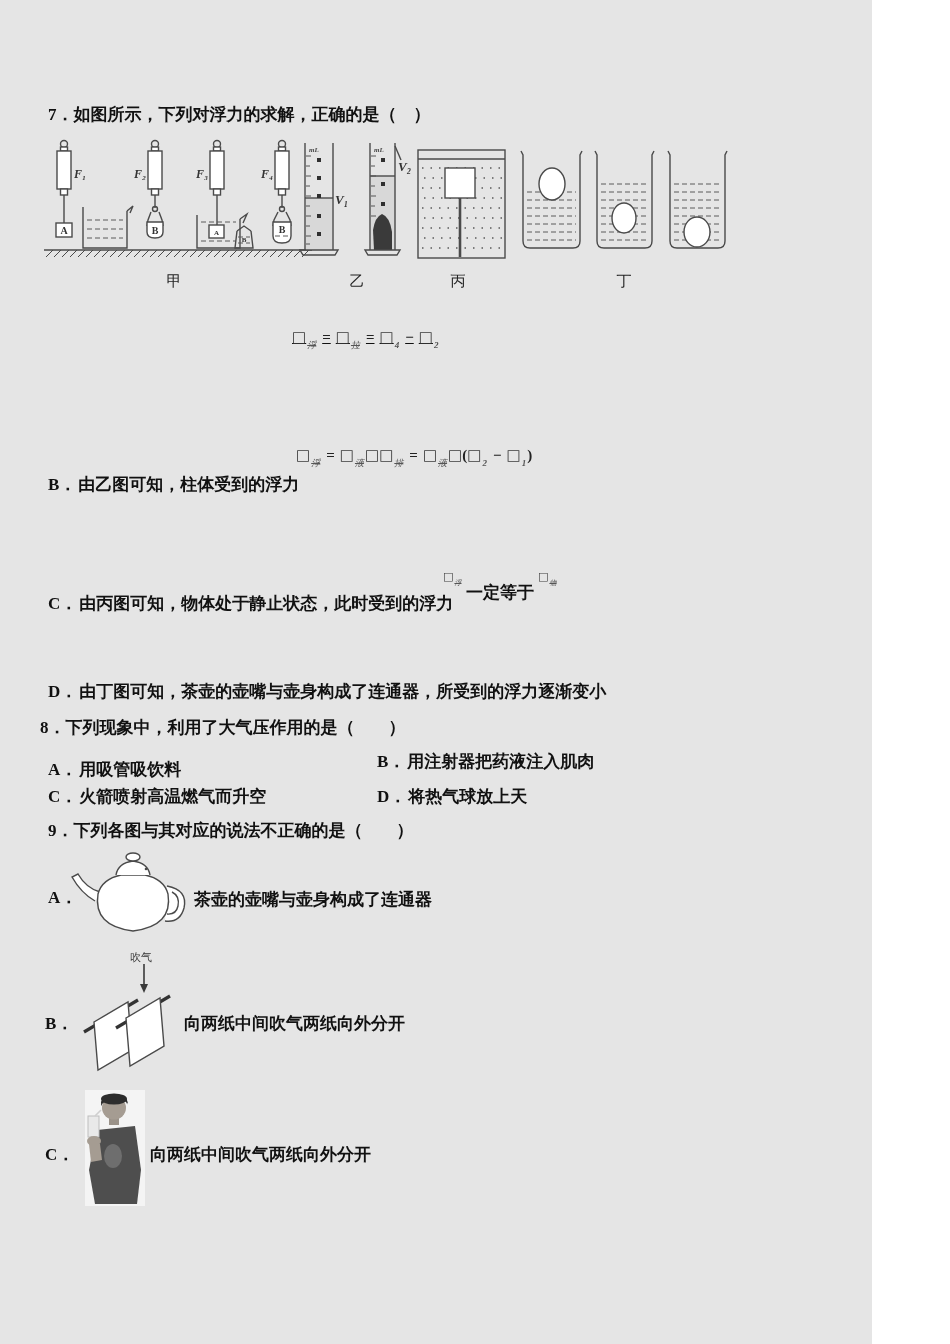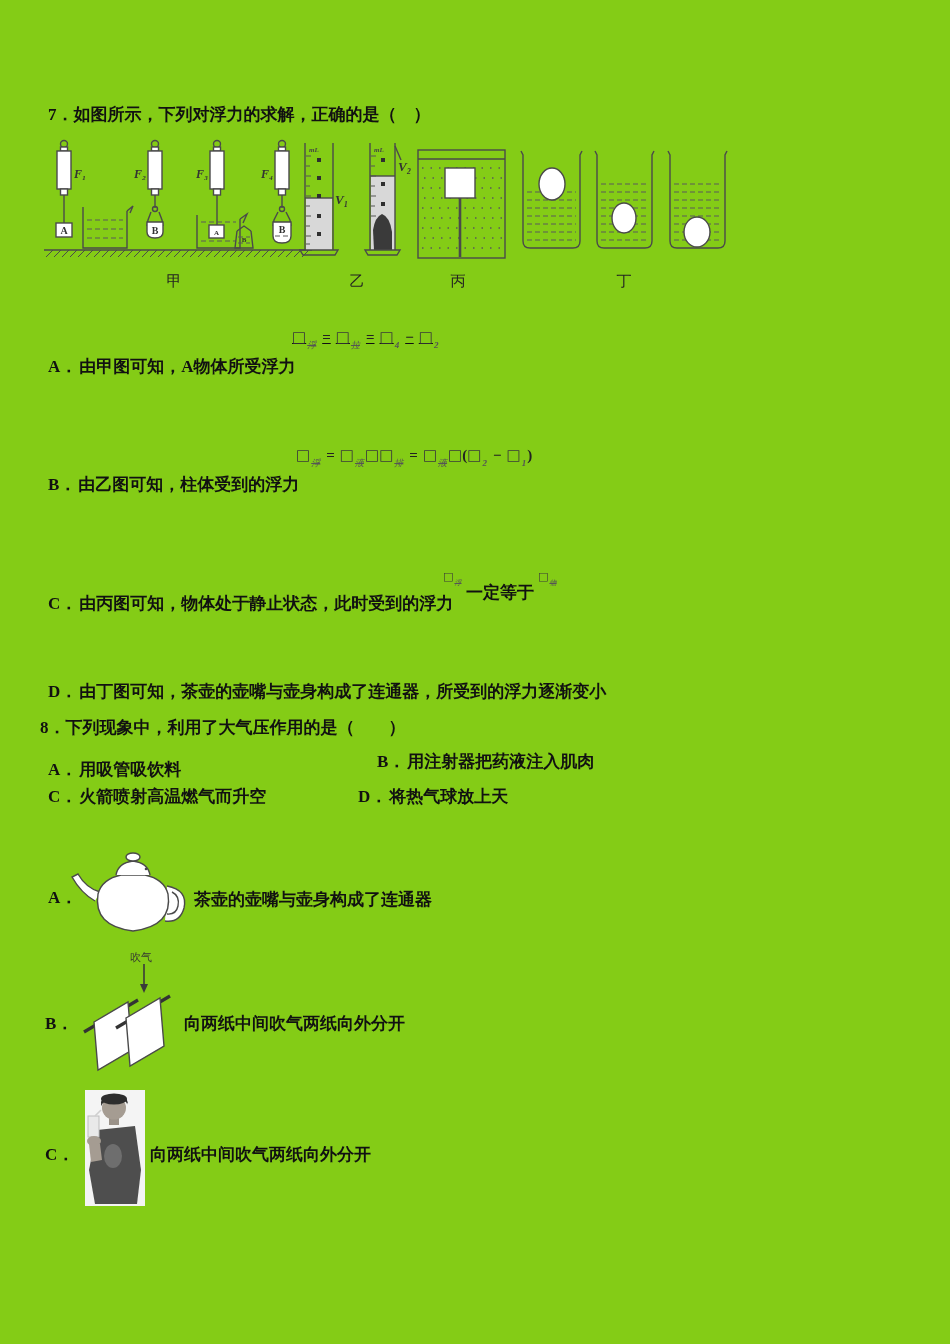--- a/index.html
+++ b/index.html
@@ -1,16 +1,16 @@
 <!DOCTYPE html>
 <html><head>
 <meta charset="utf-8">
 <style>
   html,body{margin:0;padding:0;background:#ffffff;}
-  #page{position:relative;width:950px;height:1344px;background:#84cc16;overflow:hidden;
+  #page{position:relative;width:872px;height:1344px;background:#e5e5e5;overflow:hidden;
         font-family:"Liberation Serif","DejaVu Serif",serif;color:#111;}
   .txt{position:absolute;font-size:17px;font-weight:bold;white-space:nowrap;color:#111;
        font-family:"Liberation Serif","DejaVu Serif",serif;}
   .txt .optlabel{margin-right:2px;}
   .formula{position:absolute;white-space:nowrap;}
   .fbox{font-family:"DejaVu Sans",sans-serif;color:#3a3a3a;font-size:15px;font-weight:normal;}
   .fsub{font-size:9px;font-style:italic;color:#555;margin-left:1px;margin-right:1px;vertical-align:-6px;display:inline-block;}
   .fsub-c{text-decoration:line-through;}
   .fsub-n{font-family:"Liberation Serif",serif;font-weight:bold;}
   .fop{font-size:15px;font-weight:bold;margin:0 5px;color:#222;}
@@ -260,23 +260,20 @@
           <line x1="630" y1="86" x2="677" y2="86"></line>
           <line x1="630" y1="94" x2="677" y2="94"></line>
           <line x1="630" y1="102" x2="677" y2="102"></line>
       </g>
       <ellipse class="whitefill" cx="653" cy="94" rx="13" ry="15"></ellipse>
     </g>
     <text class="lblGroup" x="580" y="148" text-anchor="middle">丁</text>
   </svg>
 
   <div class="formula" style="left:292px;top:328px;text-decoration:underline;"><span class="fbox">□<span class="fsub fsub-c">浮</span></span><span class="fop">=</span><span class="fbox">□<span class="fsub fsub-c">拉</span></span><span class="fop">=</span><span class="fbox">□<span class="fsub fsub-n">4</span></span><span class="fop">−</span><span class="fbox">□<span class="fsub fsub-n">2</span></span></div>
-  <div class="txt" style="left:48px;top:355px;">
-    <span class="optlabel">A．</span><span>由甲图可知，A物体所受浮力</span>
-  </div>
 
   <div class="formula" style="left:296px;top:446px;"><span class="fbox">□<span class="fsub fsub-c">浮</span></span><span class="fop">=</span><span class="fbox">□<span class="fsub fsub-c">液</span></span><span class="fbox">□</span><span class="fbox">□<span class="fsub fsub-c">排</span></span><span class="fop">=</span><span class="fbox">□<span class="fsub fsub-c">液</span></span><span class="fbox">□</span><span class="ftxt">(</span><span class="fbox">□<span class="fsub fsub-n">2</span></span><span class="fop">−</span><span class="fbox">□<span class="fsub fsub-n">1</span></span><span class="ftxt">)</span></div>
   <div class="txt" style="left:48px;top:473px;">
     <span class="optlabel">B．</span><span>由乙图可知，柱体受到的浮力</span>
   </div>
 
   <div class="formula fsm" style="left:443px;top:566px;"><span class="fbox">□<span class="fsub fsub-c">浮</span></span></div>
   <div class="formula fsm" style="left:538px;top:566px;"><span class="fbox">□<span class="fsub fsub-c">物</span></span></div>
   <div class="txt" style="left:48px;top:592px;font-family:Liberation Serif, serif;">
     <span class="optlabel">C．</span><span>由丙图可知，物体处于静止状态，此时受到的浮力</span>
@@ -290,24 +287,25 @@
   <div class="txt" style="left:40px;top:716px;">8．下列现象中，利用了大气压作用的是（　　）</div>
   <div class="txt" style="left:48px;top:750px;margin-top:8px;">
     <span class="optlabel">A．</span><span>用吸管吸饮料</span>
   </div>
   <div class="txt" style="left:377px;top:750px;">
     <span class="optlabel">B．</span><span>用注射器把药液注入肌肉</span>
   </div>
   <div class="txt" style="left:48px;top:785px;">
     <span class="optlabel">C．</span><span>火箭喷射高温燃气而升空</span>
   </div>
-  <div class="txt" style="left:358px;top:785px;">
+  <div class="txt" style="left:377px;top:785px;">
     <span class="optlabel">D．</span><span>将热气球放上天</span>
   </div>
 
+  <div class="txt" style="left:48px;top:819px;">9．下列各图与其对应的说法不正确的是（　　）</div>
 
   <div class="txt" style="left:48px;top:886px;">A．</div>
   <svg style="position:absolute;left:68px;top:844px;" width="130" height="92" viewBox="0 0 130 92">
     <path class="whitefill" stroke-width="2.4" d="M32,48 Q18,44 10,30 L4,33 Q13,49 27,57"></path>
     <path class="whitefill" stroke-width="2.4" d="M99,42 Q120,46 116,64 Q112,79 97,77" fill="none"></path>
     <path class="whitefill" stroke-width="2.4" d="M104,48 Q112,52 110,62 Q108,71 99,70" fill="none"></path>
     <path class="whitefill" stroke-width="2.4" d="M30,50 Q25,82 65,87 Q105,82 100,50 Q96,35 77,31 L53,31 Q34,35 30,50 Z"></path>
     <path class="whitefill" stroke-width="2.4" d="M48,31 Q50,19 65,17 Q80,19 82,31"></path>
     <ellipse class="whitefill" stroke-width="2" cx="65" cy="13" rx="7" ry="4"></ellipse>
     <circle cx="78" cy="25" r="1.3" fill="#4a4a4a"></circle>

